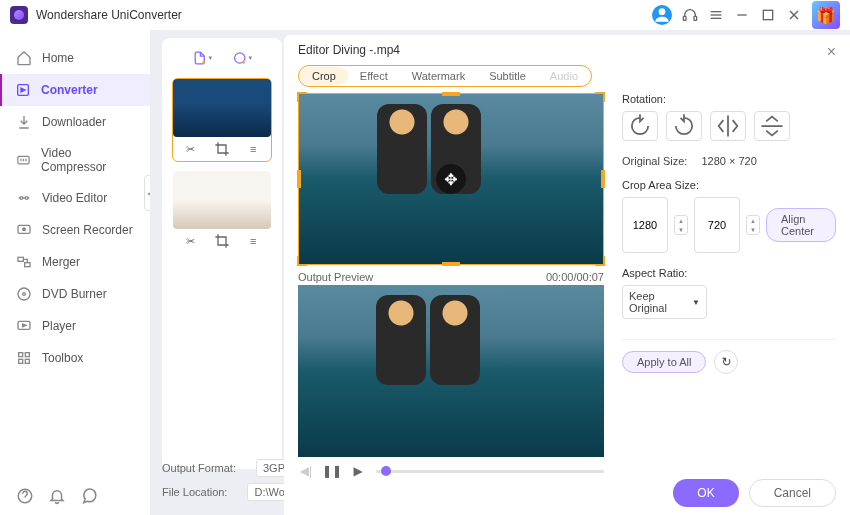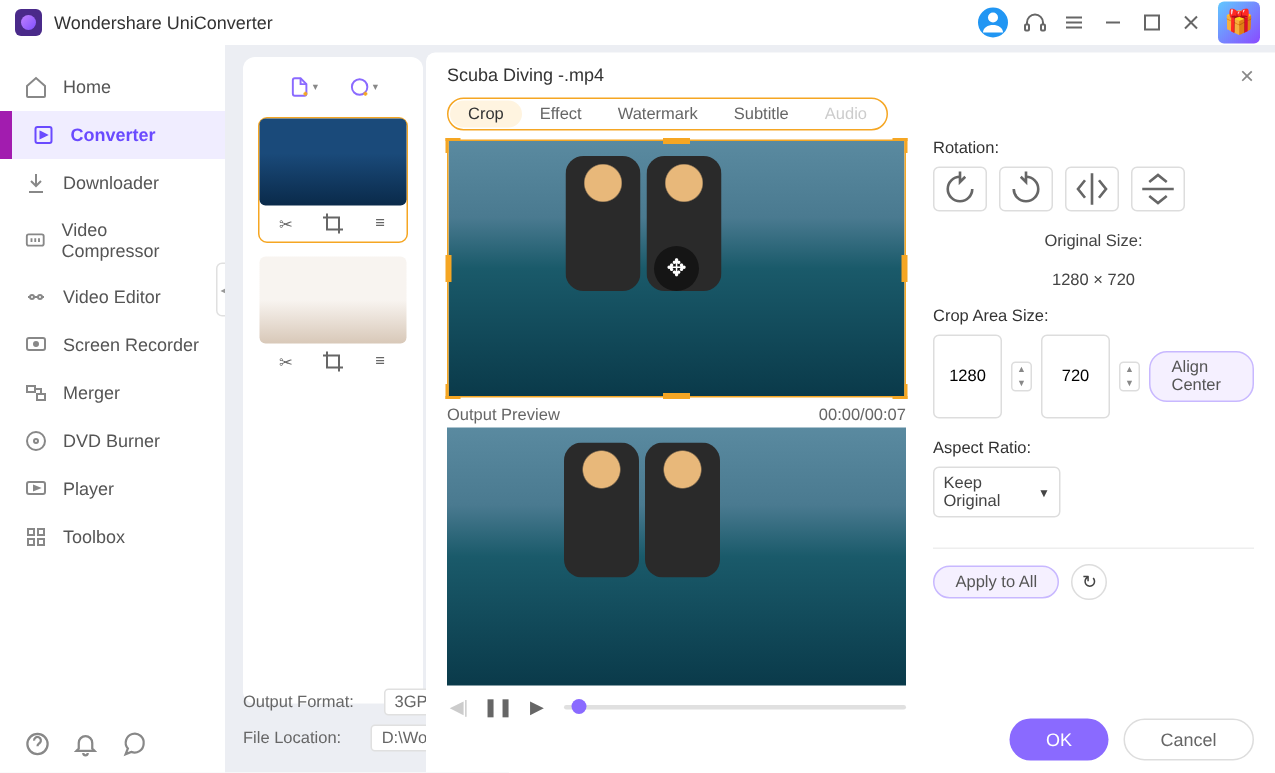--- a/index.html
+++ b/index.html
@@ -11,21 +11,21 @@
     .titlebar-logo-inner { width: 10px; height: 10px; background: linear-gradient(135deg,#c080ff,#8050ff); border-radius: 50%; }
     .titlebar-title { font-size: 12px; color: #333; }
     .titlebar-right { position: absolute; right: 10px; display: flex; align-items: center; gap: 10px; }
     .titlebar-icon { width: 16px; height: 16px; display: flex; align-items: center; justify-content: center; color: #666; font-size: 14px; cursor: pointer; }
     .user-badge { width: 20px; height: 20px; background: #2196f3; border-radius: 50%; display: flex; align-items: center; justify-content: center; color: #fff; font-size: 10px; }
     .gift-icon { width: 28px; height: 28px; background: linear-gradient(135deg,#60c8ff,#8a4aff); border-radius: 4px; display: flex; align-items: center; justify-content: center; font-size: 16px; }
 
     
     .sidebar { position: absolute; left: 0; top: 30px; bottom: 0; width: 150px; background: #fff; padding-top: 12px; }
     .sidebar-item { display: flex; align-items: center; gap: 10px; padding: 8px 16px; font-size: 12px; color: #555; cursor: pointer; }
-    .sidebar-item.active { background: #f0edff; color: #6a4aff; font-weight: 600; border-left: 8px solid #a21caf; padding-left: 13px; }
+    .sidebar-item.active { background: #f0edff; color: #6a4aff; font-weight: 600; border-left: 2px solid #a21caf; padding-left: 13px; }
     .sidebar-item-icon { width: 16px; height: 16px; display: flex; align-items: center; justify-content: center; font-size: 14px; color: #888; }
     .sidebar-item.active .sidebar-item-icon { color: #6a4aff; }
     .sidebar-bottom { position: absolute; bottom: 10px; left: 0; right: 0; display: flex; gap: 14px; padding: 0 16px; }
     .sidebar-bottom-icon { width: 18px; height: 18px; color: #888; cursor: pointer; display: flex; align-items: center; justify-content: center; }
     .sidebar-collapse { position: absolute; right: -6px; top: 145px; width: 12px; height: 36px; background: #fff; border: 1px solid #e0e0e0; border-radius: 4px; display: flex; align-items: center; justify-content: center; font-size: 8px; color: #999; cursor: pointer; }
 
     
     .main-area { position: absolute; left: 150px; right: 0; top: 30px; bottom: 0; background: #eceef3; }
 
     
@@ -75,21 +75,21 @@
     .player { display: flex; align-items: center; gap: 10px; margin-top: 6px; }
     .player-btn { width: 16px; height: 16px; display: flex; align-items: center; justify-content: center; color: #666; cursor: pointer; font-size: 12px; }
     .player-bar { flex: 1; height: 3px; background: #e0e0e0; border-radius: 2px; position: relative; }
     .player-knob { position: absolute; left: 2%; top: -4px; width: 10px; height: 10px; background: #8a6aff; border-radius: 50%; }
 
     
     .controls-col { flex: 1; font-size: 11px; color: #444; }
     .ctrl-label { font-size: 11px; color: #333; margin-bottom: 6px; }
     .rotation-btns { display: flex; gap: 8px; margin-bottom: 14px; }
     .rot-btn { width: 36px; height: 30px; border: 1px solid #ddd; border-radius: 4px; display: flex; align-items: center; justify-content: center; cursor: pointer; font-size: 11px; color: #666; }
-    .info-row { display: flex; align-items: center; gap: 14px; margin-bottom: 12px; font-size: 11px; flex-direction: column;}
+    .info-row { display: flex; align-items: center; gap: 14px; margin-bottom: 12px; font-size: 11px;}
     .size-inputs { display: flex; align-items: center; gap: 6px; margin-bottom: 14px; }
     .size-input { width: 46px; padding: 21px 6px; border: 1px solid #ddd; border-radius: 4px; font-size: 11px; text-align: center; }
     .stepper { display: inline-flex; flex-direction: column; border: 1px solid #ddd; border-radius: 3px; }
     .stepper-btn { width: 12px; height: 9px; font-size: 6px; display: flex; align-items: center; justify-content: center; color: #888; cursor: pointer; }
     .pill-btn { padding: 4px 14px; border: 1px solid #c8b8ff; background: #f5f0ff; border-radius: 12px; font-size: 11px; color: #555; cursor: pointer; }
     .select-box { width: 85px; padding: 4px 6px; border: 1px solid #ddd; border-radius: 4px; font-size: 11px; display: flex; justify-content: space-between; align-items: center; cursor: pointer; margin-bottom: 20px; }
     .apply-row { display: flex; align-items: center; gap: 8px; }
     .refresh-ic { width: 24px; height: 24px; border: 1px solid #ddd; border-radius: 12px; display: flex; align-items: center; justify-content: center; font-size: 12px; cursor: pointer; }
     hr.sep { border: none; border-top: 1px solid #eee; margin: 18px 0 10px; }
 
@@ -317,21 +317,21 @@
       <span class="bottom-val">3GP</span>
     </div>
     <div class="bottom-row">
       <span>File Location:</span>
       <span class="bottom-val" style="width:58px;">D:\Wonders</span>
     </div>
   </div>
 
   <div class="editor">
     <div class="editor-header">
-      <span>Scuba Diving -.mp4</span>
+      <span>Editor Diving -.mp4</span>
       <span class="editor-close">×</span>
     </div>
     <div class="edit-tabs">
       <div class="edit-tab active">Crop</div>
       <div class="edit-tab">Effect</div>
       <div class="edit-tab">Watermark</div>
       <div class="edit-tab">Subtitle</div>
       <div class="edit-tab disabled">Audio</div>
     </div>
 

